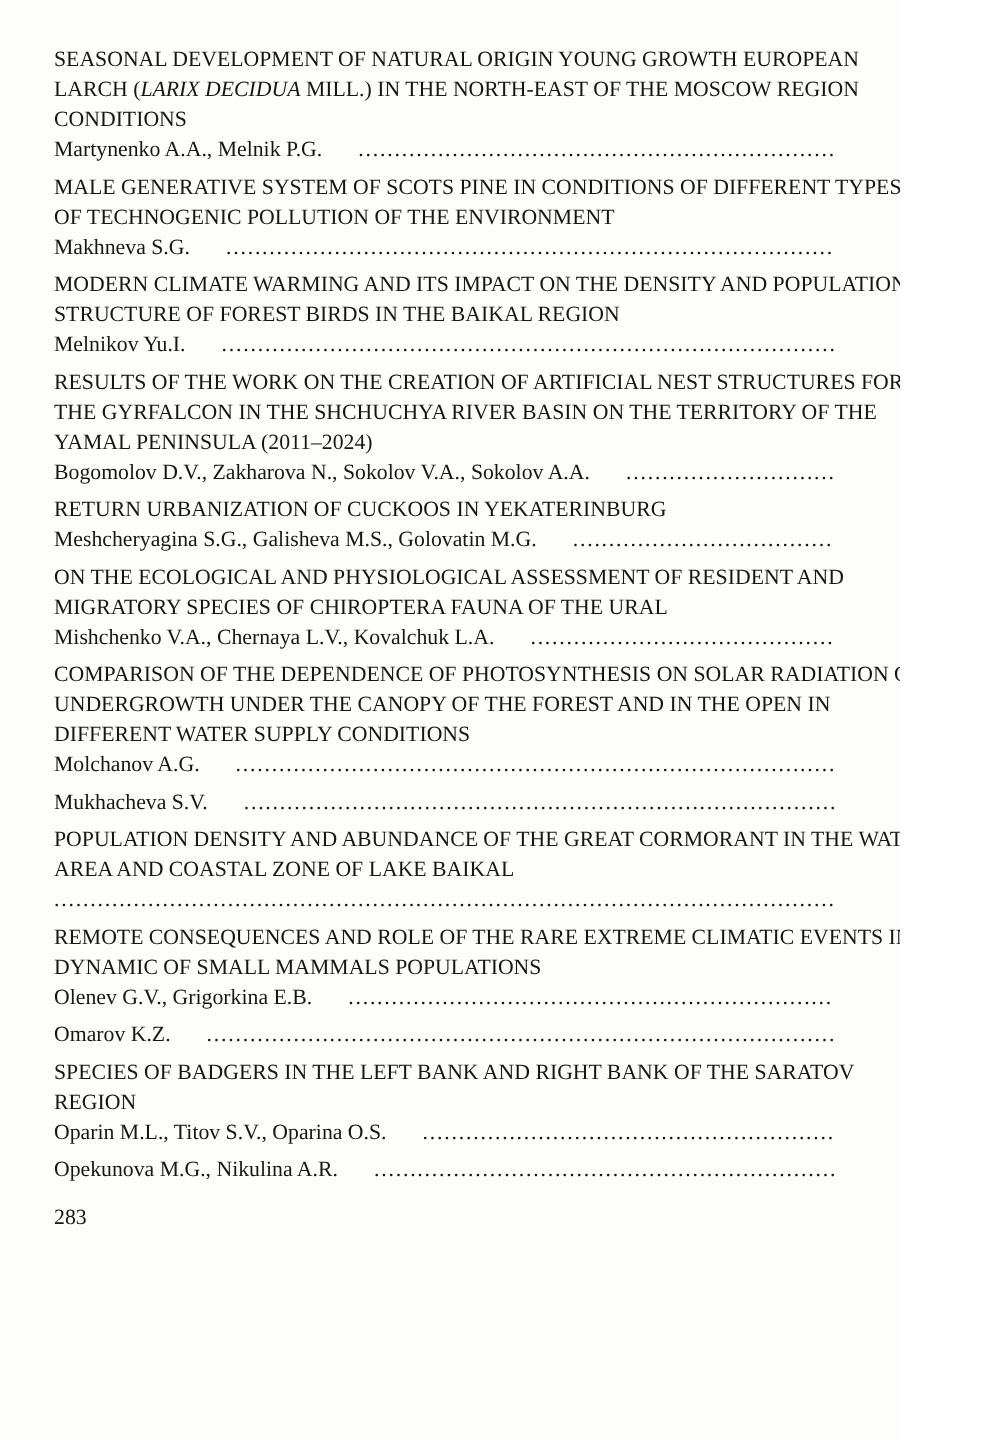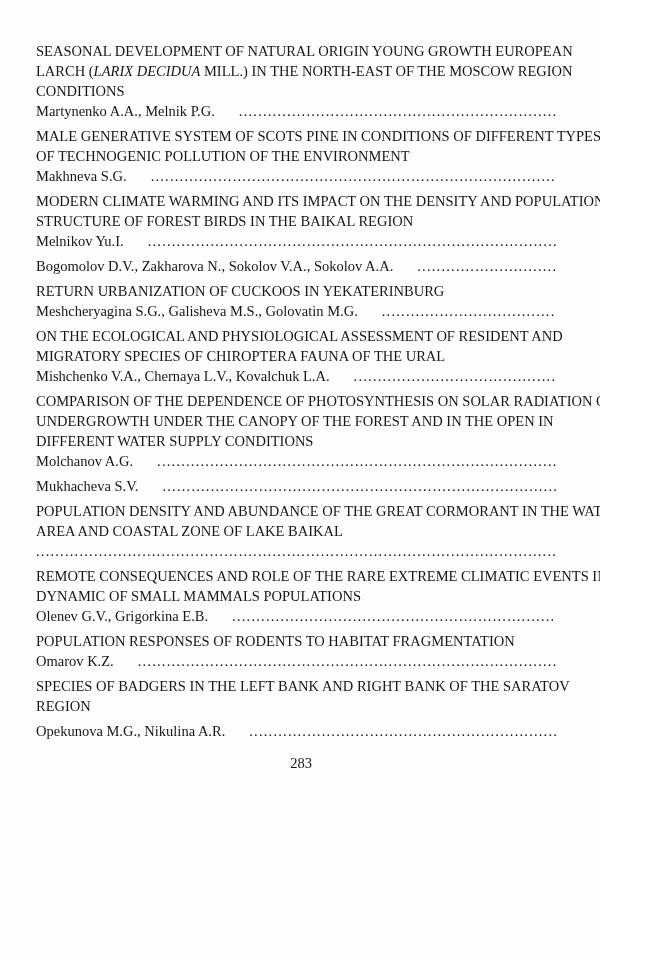--- a/index.html
+++ b/index.html
@@ -10,21 +10,21 @@
   .document-page {
     position: relative;
     width: 600px;
     height: 960px;
     background: #fdfdfc;
     color: #161616;
     font-family: "Liberation Serif", "DejaVu Serif", serif;
     font-size: 14.5px;
     overflow: hidden;
     box-sizing: border-box;
-    padding: 41px 34px 0 36px;
+    padding: 30px 34px 0 36px;
   }
   .toc {
     width: 587px;
   }
   .toc-entry {
     margin-bottom: 5px;
   }
   .entry-title {
     line-height: 20px;
     text-align: left;
@@ -54,21 +54,20 @@
   }
   .dot-leader::after {
     content: "......................................................................................................................................................................................";
     letter-spacing: 1.2px;
   }
   .page-num {
     white-space: nowrap;
     margin-left: 18px;
   }
   .footer {
-    text-align: center;
     margin-top: 12px;
     line-height: 20px;
   }
 </style>
 </head>
 <body>
 
 <div class="document-page">
   <div class="toc">
 
@@ -93,20 +92,21 @@
     <div class="toc-entry">
       <div class="entry-title">MODERN CLIMATE WARMING AND ITS IMPACT ON THE DENSITY AND POPULATION STRUCTURE OF FOREST BIRDS IN THE BAIKAL REGION</div>
       <div class="authors-row">
         <span class="authors">Melnikov Yu.I.</span>
         <span class="dot-leader"></span>
         <span class="page-num">151</span>
       </div>
     </div>
 
     <div class="toc-entry">
+      <div class="entry-title">RESULTS OF THE WORK ON THE CREATION OF ARTIFICIAL NEST STRUCTURES FOR THE GYRFALCON IN THE SHCHUCHYA RIVER BASIN ON THE TERRITORY OF THE YAMAL PENINSULA (2011–2024)</div>
       <div class="authors-row">
         <span class="authors">Bogomolov D.V., Zakharova N., Sokolov V.A., Sokolov A.A.</span>
         <span class="dot-leader"></span>
         <span class="page-num">180</span>
       </div>
     </div>
 
     <div class="toc-entry">
       <div class="entry-title">RETURN URBANIZATION OF CUCKOOS IN YEKATERINBURG</div>
       <div class="authors-row">
@@ -153,30 +153,34 @@
     <div class="toc-entry">
       <div class="entry-title">REMOTE CONSEQUENCES AND ROLE OF THE RARE EXTREME CLIMATIC EVENTS IN DYNAMIC OF SMALL MAMMALS POPULATIONS</div>
       <div class="authors-row">
         <span class="authors">Olenev G.V., Grigorkina E.B.</span>
         <span class="dot-leader"></span>
         <span class="page-num">165</span>
       </div>
     </div>
 
     <div class="toc-entry">
-      <div class="entry-title">POPULATION RESPONSES OF RODENTS TO HABITAT FRAGMENTATION</div>
       <div class="authors-row">
         <span class="authors">Omarov K.Z.</span>
         <span class="dot-leader"></span>
         <span class="page-num">167</span>
       </div>
     </div>
 
     <div class="toc-entry">
       <div class="entry-title">SPECIES OF BADGERS IN THE LEFT BANK AND RIGHT BANK OF THE SARATOV REGION</div>
+      <div class="authors-row">
+        <span class="authors">Oparin M.L., Titov S.V., Oparina O.S.</span>
+        <span class="dot-leader"></span>
+        <span class="page-num">169</span>
+      </div>
     </div>
 
     <div class="toc-entry">
       <div class="authors-row">
         <span class="authors">Opekunova M.G., Nikulina A.R.</span>
         <span class="dot-leader"></span>
         <span class="page-num">171</span>
       </div>
     </div>
 

